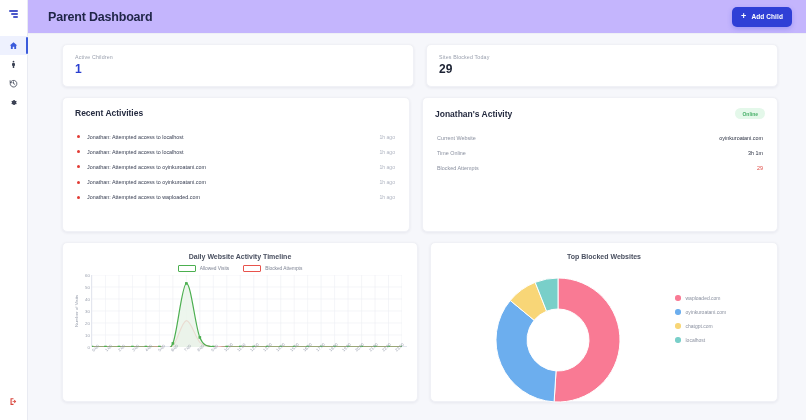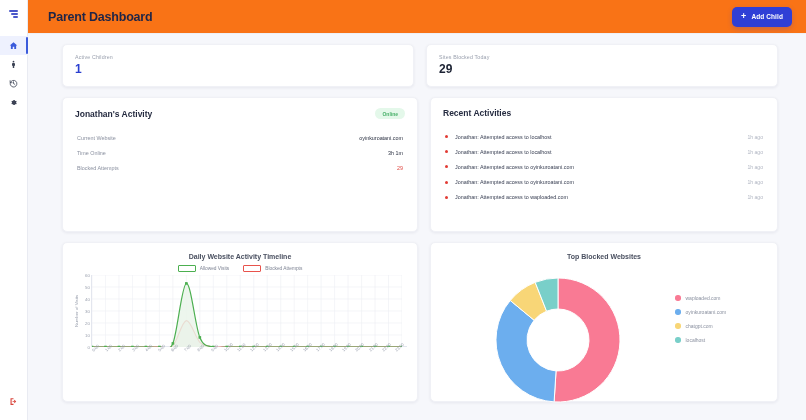--- a/index.html
+++ b/index.html
@@ -39,21 +39,21 @@
     content:""; position:absolute; right:0; top:1px; bottom:1px;
     width:2px; background:#3b5bdb; border-radius:2px;
   }
   .sb-item svg { display:block; }
   .sb-bottom { position:absolute; bottom: 14px; left:0; right:0; display:flex; justify-content:center; }
   .sb-logout { color:#d9453c; cursor:pointer; display:flex; }
 
   
   .main { flex:1; height:420px; overflow:hidden; position:relative; }
   .topbar {
-    height: 34px; background:#f97316;
+    height: 34px; background:#c4b5fd;
     display:flex; align-items:center; justify-content:space-between;
     padding: 0 14px 0 20px;
     border-bottom: 1px solid #eef0f5;
   }
   .page-title { font-size: 12.5px; font-weight: 700; color:#1f2547; letter-spacing:-0.2px; }
   .btn-add {
     background:#2f3fd6; color:#fff; border:none; border-radius:5px;
     height:20px; padding: 0 9px;
     font-size:6.5px; font-weight:700; letter-spacing:0.1px;
     display:flex; align-items:center; gap:5px; cursor:pointer;
@@ -209,41 +209,20 @@
           <div class="stat-value">1</div>
         </div>
         <div class="card stat">
           <div class="stat-label">Sites Blocked Today</div>
           <div class="stat-value dark">29</div>
         </div>
       </div>
 
       <div class="row row2">
 
-        <div class="card panel panel-activity">
-          <div class="panel-head">
-            <div class="panel-title">Jonathan's Activity</div>
-            <div class="badge-online">Online</div>
-          </div>
-          <div>
-            <div class="kv">
-              <span class="kv-k">Current Website</span>
-              <span class="kv-v">oyinkuroatani.com</span>
-            </div>
-            <div class="kv">
-              <span class="kv-k">Time Online</span>
-              <span class="kv-v">3h 1m</span>
-            </div>
-            <div class="kv">
-              <span class="kv-k">Blocked Attempts</span>
-              <span class="kv-v red">29</span>
-            </div>
-          </div>
-        </div>
-
         <div class="card panel panel-recent">
           <div class="panel-head">
             <div class="panel-title">Recent Activities</div>
           </div>
           <div class="act-list">
             <div class="act-row">
               <span class="act-dot"></span>
               <span class="act-text">Jonathan: Attempted access to localhost</span>
               <span class="act-time">1h ago</span>
             </div>
@@ -259,20 +238,41 @@
             </div>
             <div class="act-row">
               <span class="act-dot"></span>
               <span class="act-text">Jonathan: Attempted access to oyinkuroatani.com</span>
               <span class="act-time">1h ago</span>
             </div>
             <div class="act-row">
               <span class="act-dot"></span>
               <span class="act-text">Jonathan: Attempted access to waploaded.com</span>
               <span class="act-time">1h ago</span>
+            </div>
+          </div>
+        </div>
+
+        <div class="card panel panel-activity">
+          <div class="panel-head">
+            <div class="panel-title">Jonathan's Activity</div>
+            <div class="badge-online">Online</div>
+          </div>
+          <div>
+            <div class="kv">
+              <span class="kv-k">Current Website</span>
+              <span class="kv-v">oyinkuroatani.com</span>
+            </div>
+            <div class="kv">
+              <span class="kv-k">Time Online</span>
+              <span class="kv-v">3h 1m</span>
+            </div>
+            <div class="kv">
+              <span class="kv-k">Blocked Attempts</span>
+              <span class="kv-v red">29</span>
             </div>
           </div>
         </div>
       </div>
 
       <div class="row row3">
 
         <div class="card panel-line">
           <div class="chart-title">Daily Website Activity Timeline</div>
           <div class="legend-top">

